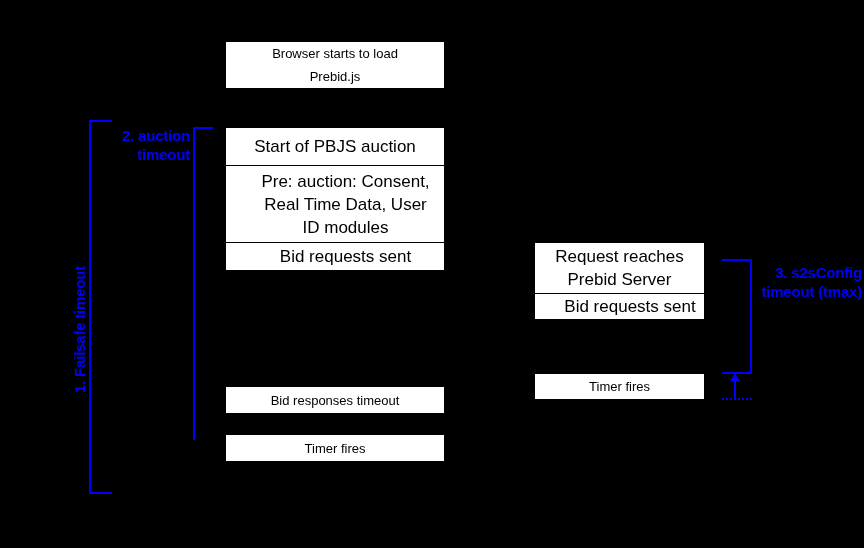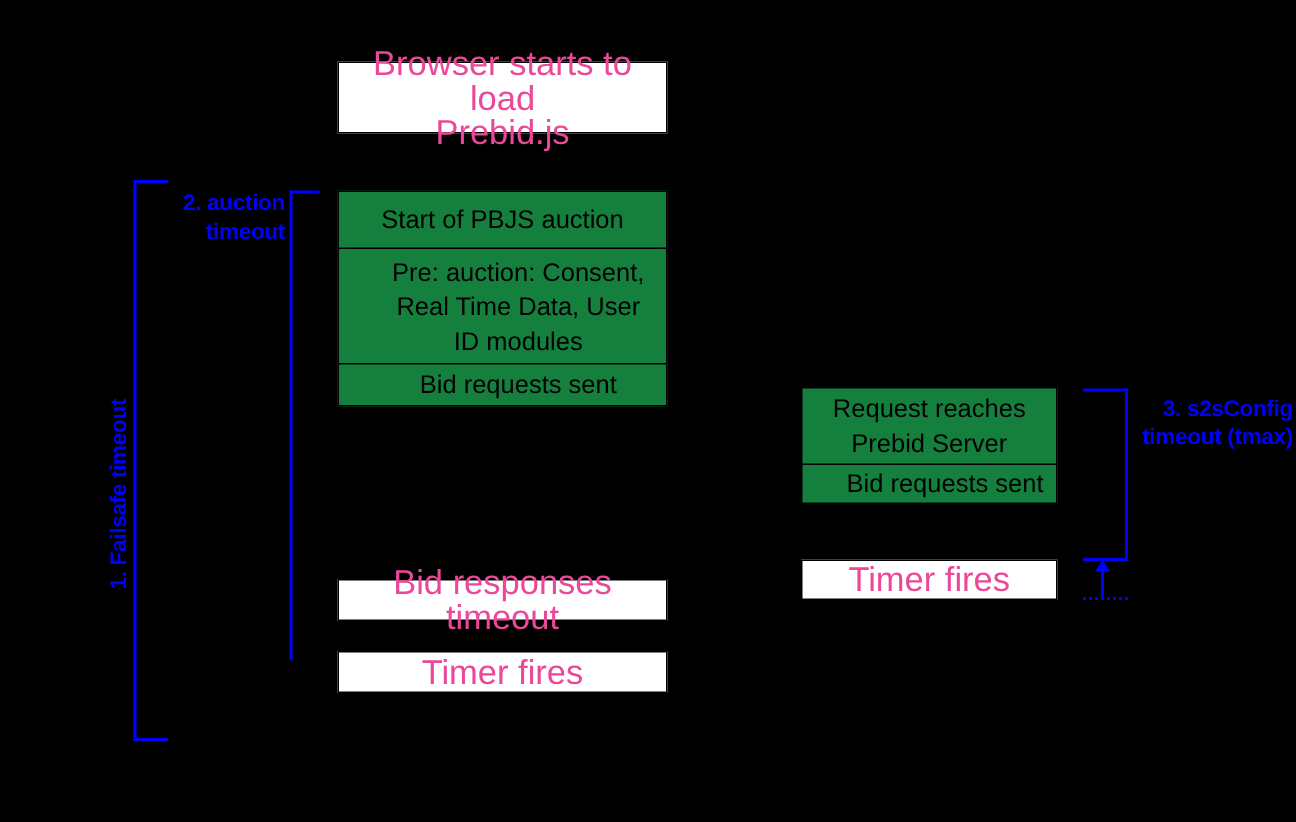--- a/index.html
+++ b/index.html
@@ -17,29 +17,29 @@
   }
   .box {
     position: absolute;
     background: #ffffff;
     border: 1px solid #000000;
     box-sizing: border-box;
     display: flex;
     align-items: center;
     justify-content: center;
     text-align: center;
-    color: #ec4899;
-    font-size: 23px;
+    color: #000000;
+    font-size: 13px;
     line-height: 23px;
     font-family: "Liberation Sans", sans-serif;
     white-space: pre-line;
   }
   .group {
     position: absolute;
-    background: #15803d;
+    background: #ffffff;
     border: 1px solid #000000;
     box-sizing: border-box;
   }
   .group .cell {
     position: absolute;
     left: 0;
     right: 0;
     display: flex;
     align-items: center;
     justify-content: center;
@@ -112,21 +112,21 @@
 Real Time Data, User
 ID modules</div>
     <div class="cell" style="top:114px; height:28px;">Bid requests sent</div>
   </div>
 
   <div class="box" style="left:225px; top:386px; width:220px; height:28px;">Bid responses timeout</div>
 
   <div class="box" style="left:225px; top:434px; width:220px; height:28px;">Timer fires</div>
 
 
-  <div class="group" style="left:534px; top:258px; width:171px; height:78px;">
+  <div class="group" style="left:534px; top:242px; width:171px; height:78px;">
     <div class="cell" style="top:0px; height:50px;">Request reaches
 Prebid Server</div>
     <div class="cell" style="top:50px; height:26px;">Bid requests sent</div>
   </div>
 
   <div class="box" style="left:534px; top:373px; width:171px; height:27px;">Timer fires</div>
 
   <div class="blue-line" style="left:89px; top:120px; width:23px; height:2px;"></div>
   <div class="blue-line" style="left:89px; top:120px; width:2px; height:374px;"></div>
   <div class="blue-line" style="left:89px; top:492px; width:23px; height:2px;"></div>

